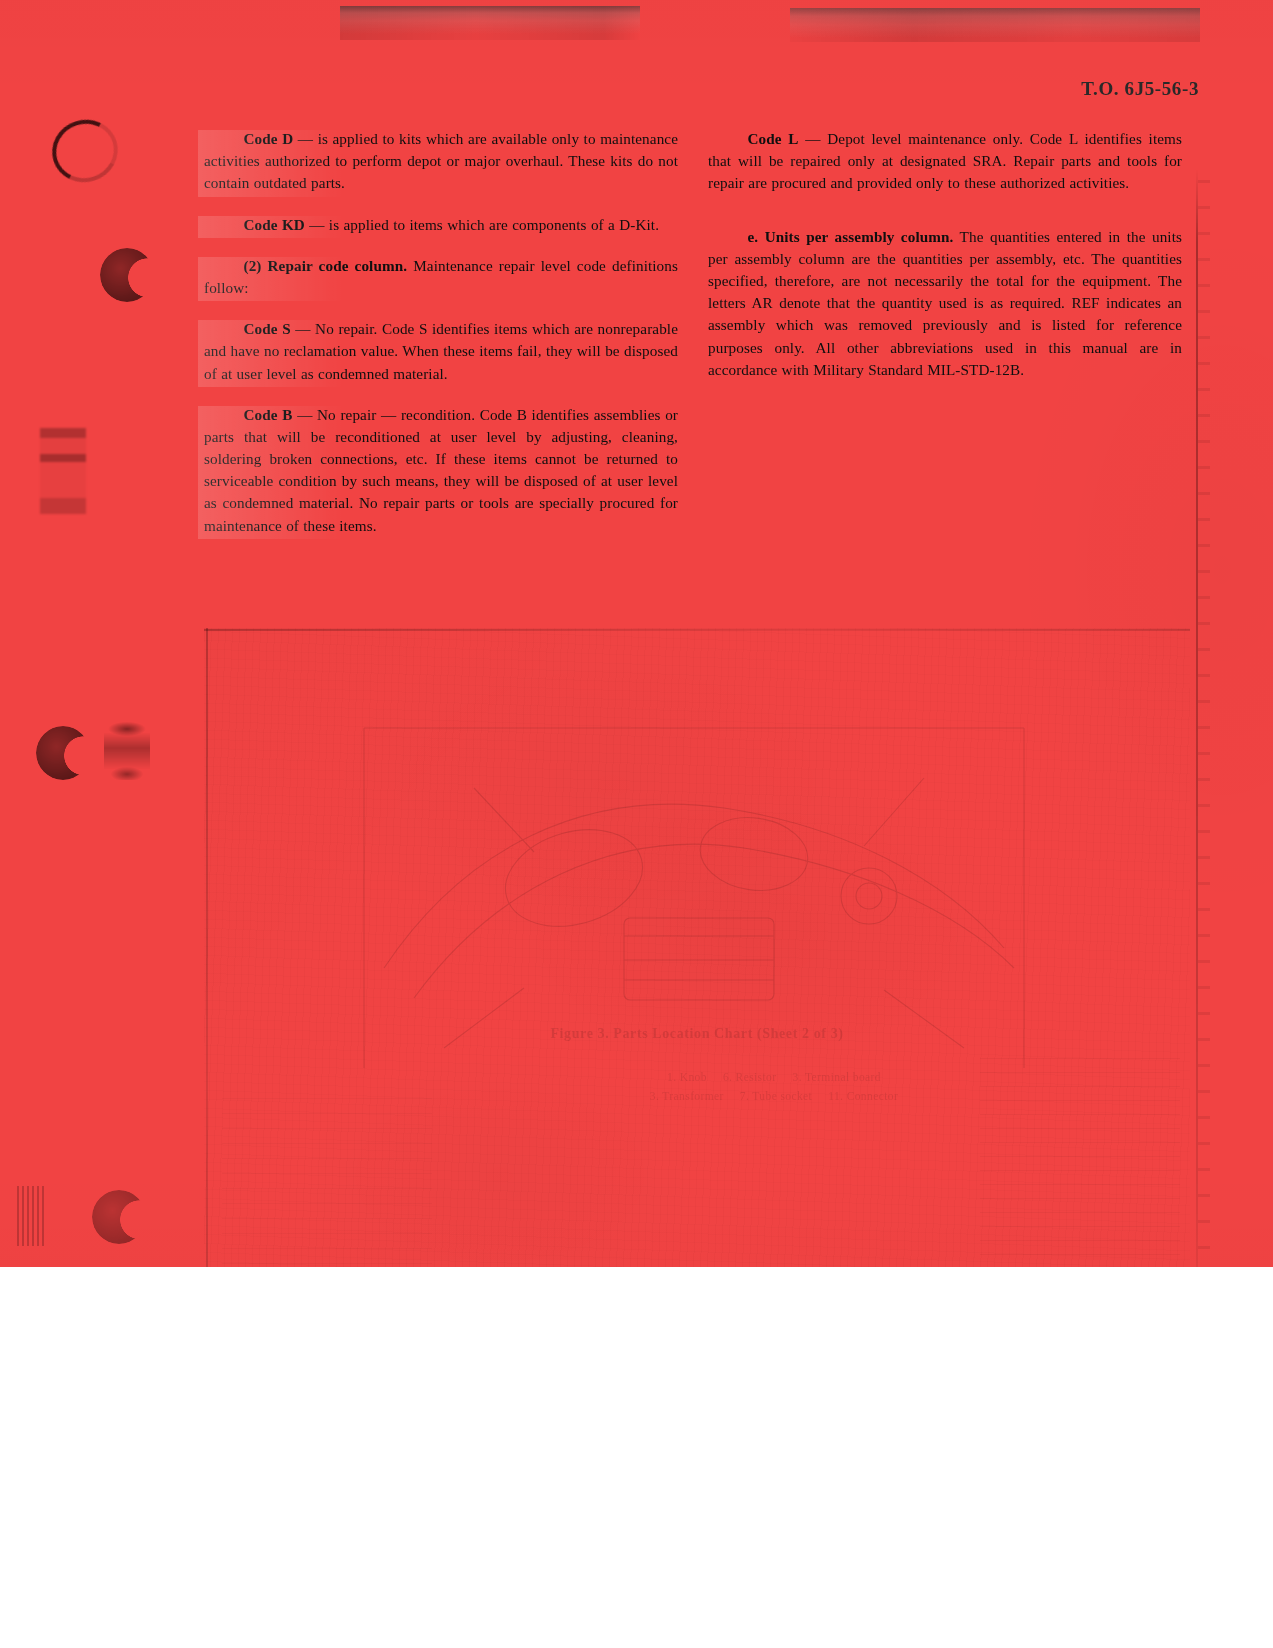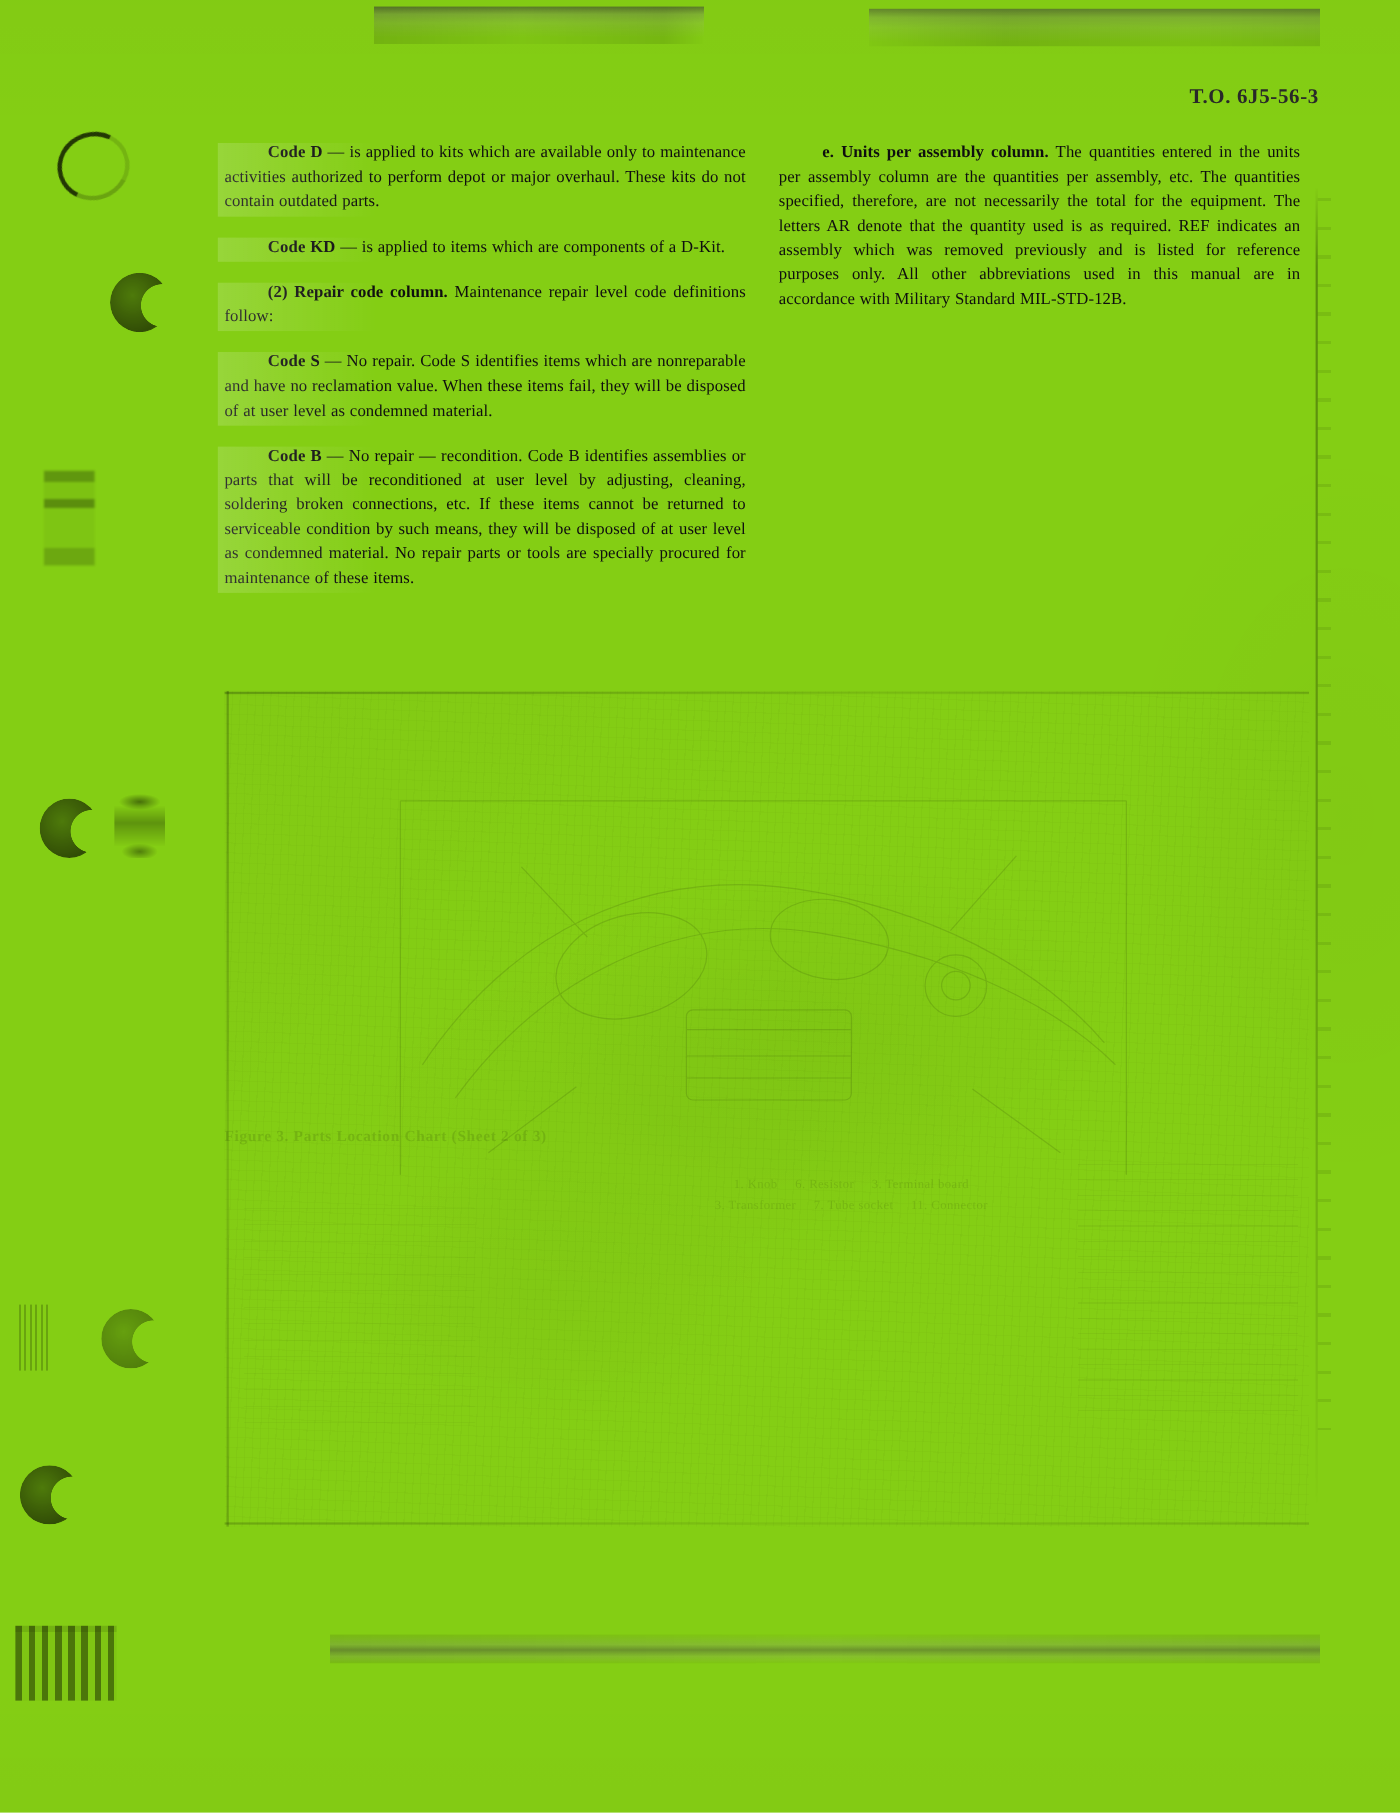--- a/index.html
+++ b/index.html
@@ -7,22 +7,22 @@
     margin: 0;
     padding: 0;
     background: #ffffff;
   }
   body {
     font-family: "Liberation Serif", serif;
   }
   .page {
     position: relative;
     width: 1273px;
-    height: 1648px;
-    background: #84cc16;
+    height: 1267px;
+    background: #ef4444;
     overflow: hidden;
     filter: contrast(1.02);
   }
 
   
   .paper-tone {
     position: absolute;
     inset: 0;
     background:
       radial-gradient(ellipse 420px 240px at 48% 62%, rgba(0,0,0,0.022), rgba(0,0,0,0) 70%),
@@ -214,21 +214,21 @@
   }
   .fig-drawing {
     position: absolute;
     left: 120px; top: 40px; width: 740px; height: 420px;
     opacity: .115;
   }
   .fig-caption {
     position: absolute;
     left: 0; right: 0;
     top: 398px;
-    text-align: left;
+    text-align: center;
     font-family: "Liberation Serif", serif;
     font-size: 14px;
     font-weight: bold;
     color: #000;
     opacity: .115;
     filter: blur(0.55px);
     letter-spacing: .6px;
   }
   .fig-table {
     position: absolute;
@@ -296,20 +296,21 @@
 
     <div class="col col-left">
       <p class="para"><b class="lead">Code D</b> — is applied to kits which are available only to maintenance activities authorized to perform depot or major overhaul. These kits do not contain outdated parts.</p>
       <p class="para"><b class="lead">Code KD</b> — is applied to items which are components of a D-Kit.</p>
       <p class="para"><b class="lead">(2) Repair code column.</b> Maintenance repair level code definitions follow:</p>
       <p class="para"><b class="lead">Code S</b> — No repair. Code S identifies items which are nonreparable and have no reclamation value. When these items fail, they will be disposed of at user level as condemned material.</p>
       <p class="para"><b class="lead">Code B</b> — No repair — recondition. Code B identifies assemblies or parts that will be reconditioned at user level by adjusting, cleaning, soldering broken connections, etc. If these items cannot be returned to serviceable condition by such means, they will be disposed of at user level as condemned material. No repair parts or tools are specially procured for maintenance of these items.</p>
     </div>
 
     <div class="col col-right">
+      <p class="para gap-lg"><b class="lead">Code L</b> — Depot level maintenance only. Code L identifies items that will be repaired only at designated SRA. Repair parts and tools for repair are procured and provided only to these authorized activities.</p>
       <p class="para gap-lg"><b class="lead">e. Units per assembly column.</b> The quantities entered in the units per assembly column are the quantities per assembly, etc. The quantities specified, therefore, are not necessarily the total for the equipment. The letters AR denote that the quantity used is as required. REF indicates an assembly which was removed previously and is listed for reference purposes only. All other abbreviations used in this manual are in accordance with Military Standard MIL-STD-12B.</p>
     </div>
 
   </div>
 
   <div class="figure-region">
     <div class="fig-frame-left"></div>
     <div class="fig-frame-top"></div>
     <div class="fig-frame-bottom"></div>
 

